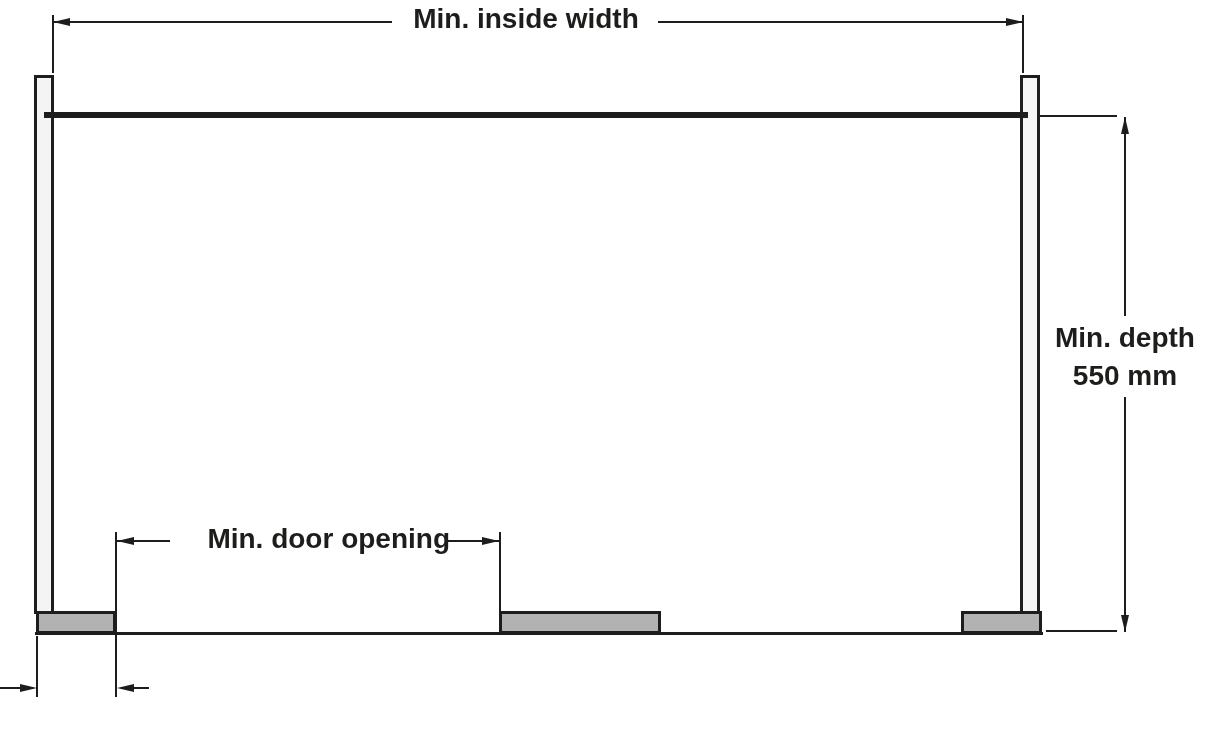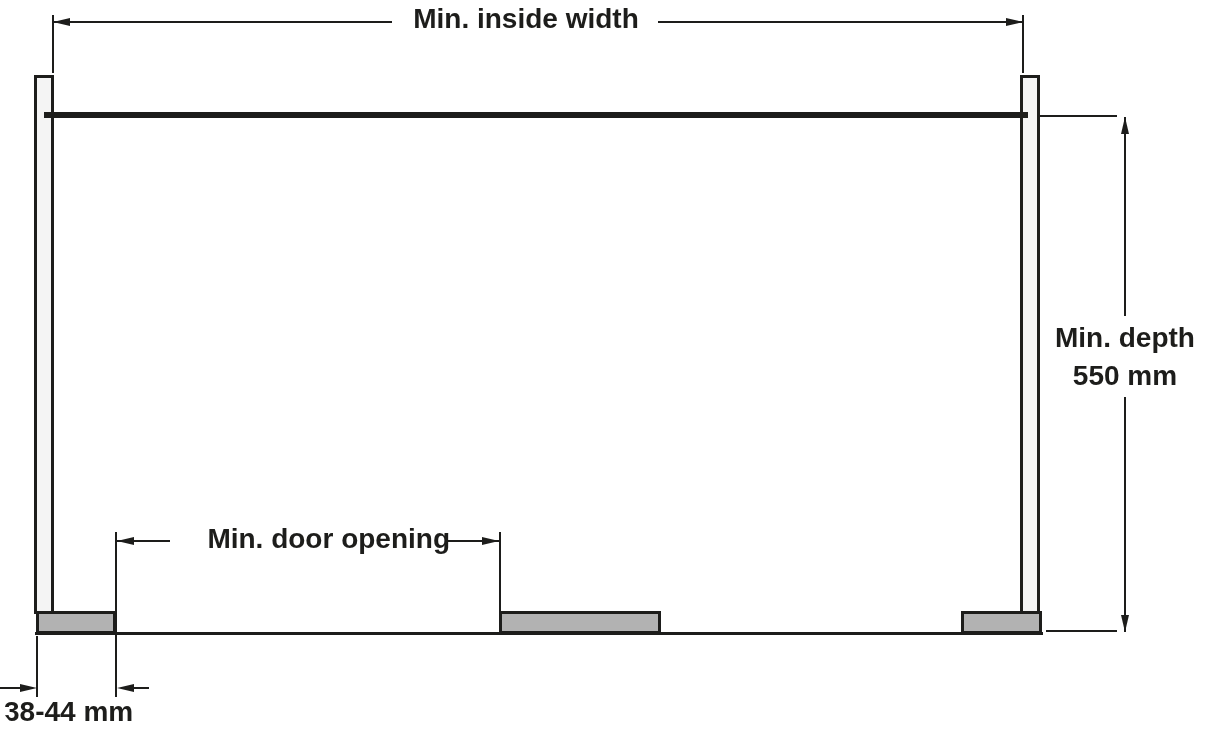--- a/index.html
+++ b/index.html
@@ -89,15 +89,14 @@
   <div class="abs dimline" style="left:117px;top:540px;width:53px;height:2px;"></div>
   <div class="abs label" style="left:168px;top:522px;width:282px;text-align:right;line-height:34px;">Min. door opening</div>
   <div class="abs dimline" style="left:446px;top:540px;width:53px;height:2px;"></div>
   <div class="abs ah ah-right" style="left:482px;top:537px;"></div>
 
   <div class="abs extline" style="left:36px;top:636px;width:2px;height:61px;"></div>
   <div class="abs dimline" style="left:0px;top:687px;width:21px;height:2px;"></div>
   <div class="abs ah ah-right" style="left:20px;top:684px;"></div>
   <div class="abs ah ah-left" style="left:117px;top:684px;"></div>
   <div class="abs dimline" style="left:133px;top:687px;width:16px;height:2px;"></div>
-  <div class="abs label" style="left:4px;top:697px;line-height:30px;">38-44 mm</div>
 
 </div>
 
 </body></html>

